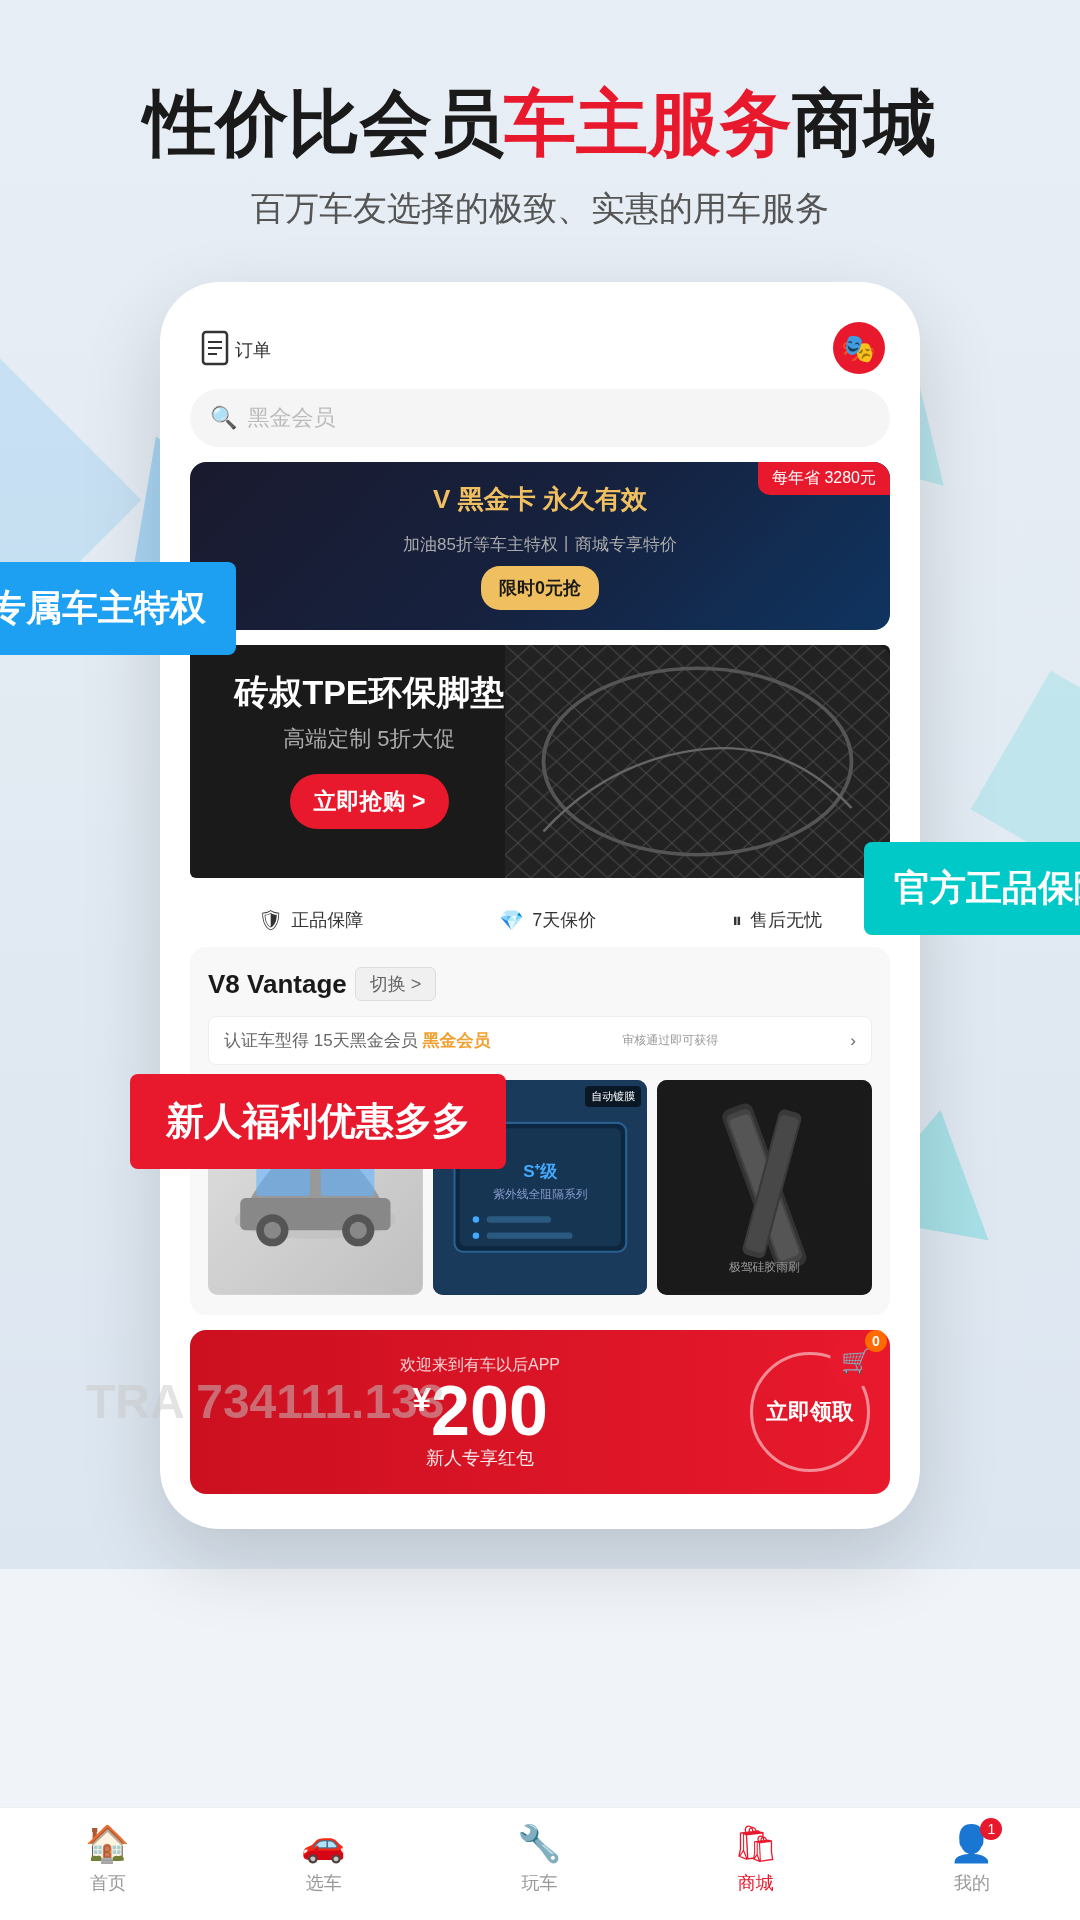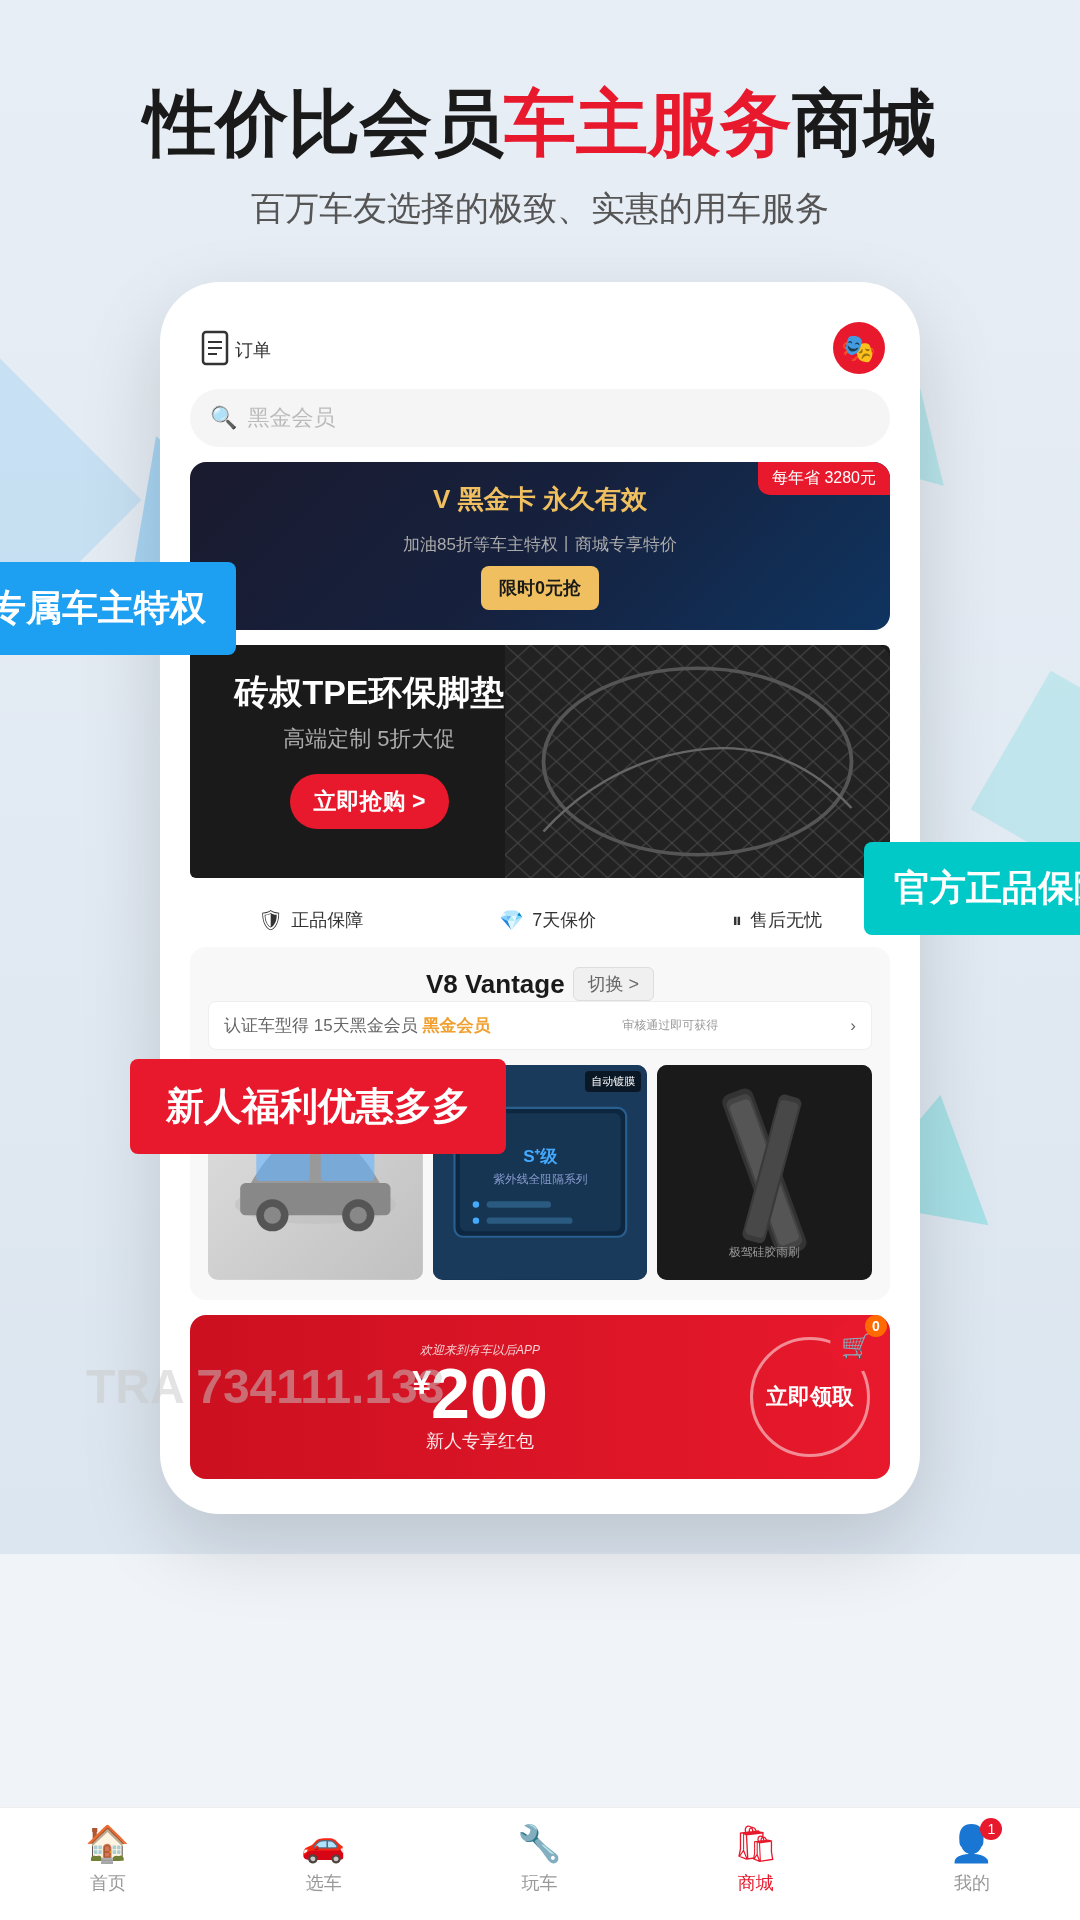--- a/index.html
+++ b/index.html
@@ -201,21 +201,21 @@
       color: #f0c060;
       margin-bottom: 16px;
     }
     .bc-subtitle { font-size: 17px; color: #aaa; }
     .bc-btn {
       background: #f0c060;
       color: #1a1a1a;
       font-size: 18px;
       font-weight: 700;
       padding: 10px 18px;
-      border-radius: 8px;
+      border-radius: 19px;
       margin-top: 10px;
       display: inline-block;
     }
 
     
     .product-banner {
       margin: 0 10px 15px;
       background: #1a1a1a;
       border-radius: 6px;
       padding: 25px 22px;
@@ -285,21 +285,21 @@
     .car-model-section {
       margin: 0 10px 15px;
       background: #f8f8f8;
       border-radius: 16px;
       padding: 20px 18px;
     }
     .car-model-header {
       display: flex;
       align-items: center;
       gap: 8px;
-      justify-content: center;
+      margin-bottom: 15px;
     }
     .car-model-name {
       font-size: 26px;
       font-weight: 700;
       color: #1a1a1a;
     }
     .switch-btn {
       background: #f0f0f0;
       border: 1px solid #ddd;
       border-radius: 6px;
@@ -362,21 +362,21 @@
     .new-user-banner {
       margin: 0 10px 15px;
       background: linear-gradient(90deg, #cc1020 0%, #e8192c 100%);
       border-radius: 16px;
       padding: 22px 20px;
       display: flex;
       align-items: center;
       justify-content: space-between;
     }
     .nub-left { flex: 1; }
-    .nub-welcome { font-size: 12px; color: rgba(255,255,255,0.8); font-style: italic; }
+    .nub-welcome { font-size: 16px; color: rgba(255,255,255,0.8); }
     .nub-amount {
       font-size: 70px;
       font-weight: 900;
       color: #fff;
       line-height: 1;
     }
     .nub-amount .yuan { font-size: 34px; vertical-align: super; }
     .nub-caption { font-size: 18px; color: rgba(255,255,255,0.9); }
     .nub-claim-btn {
       width: 120px;

